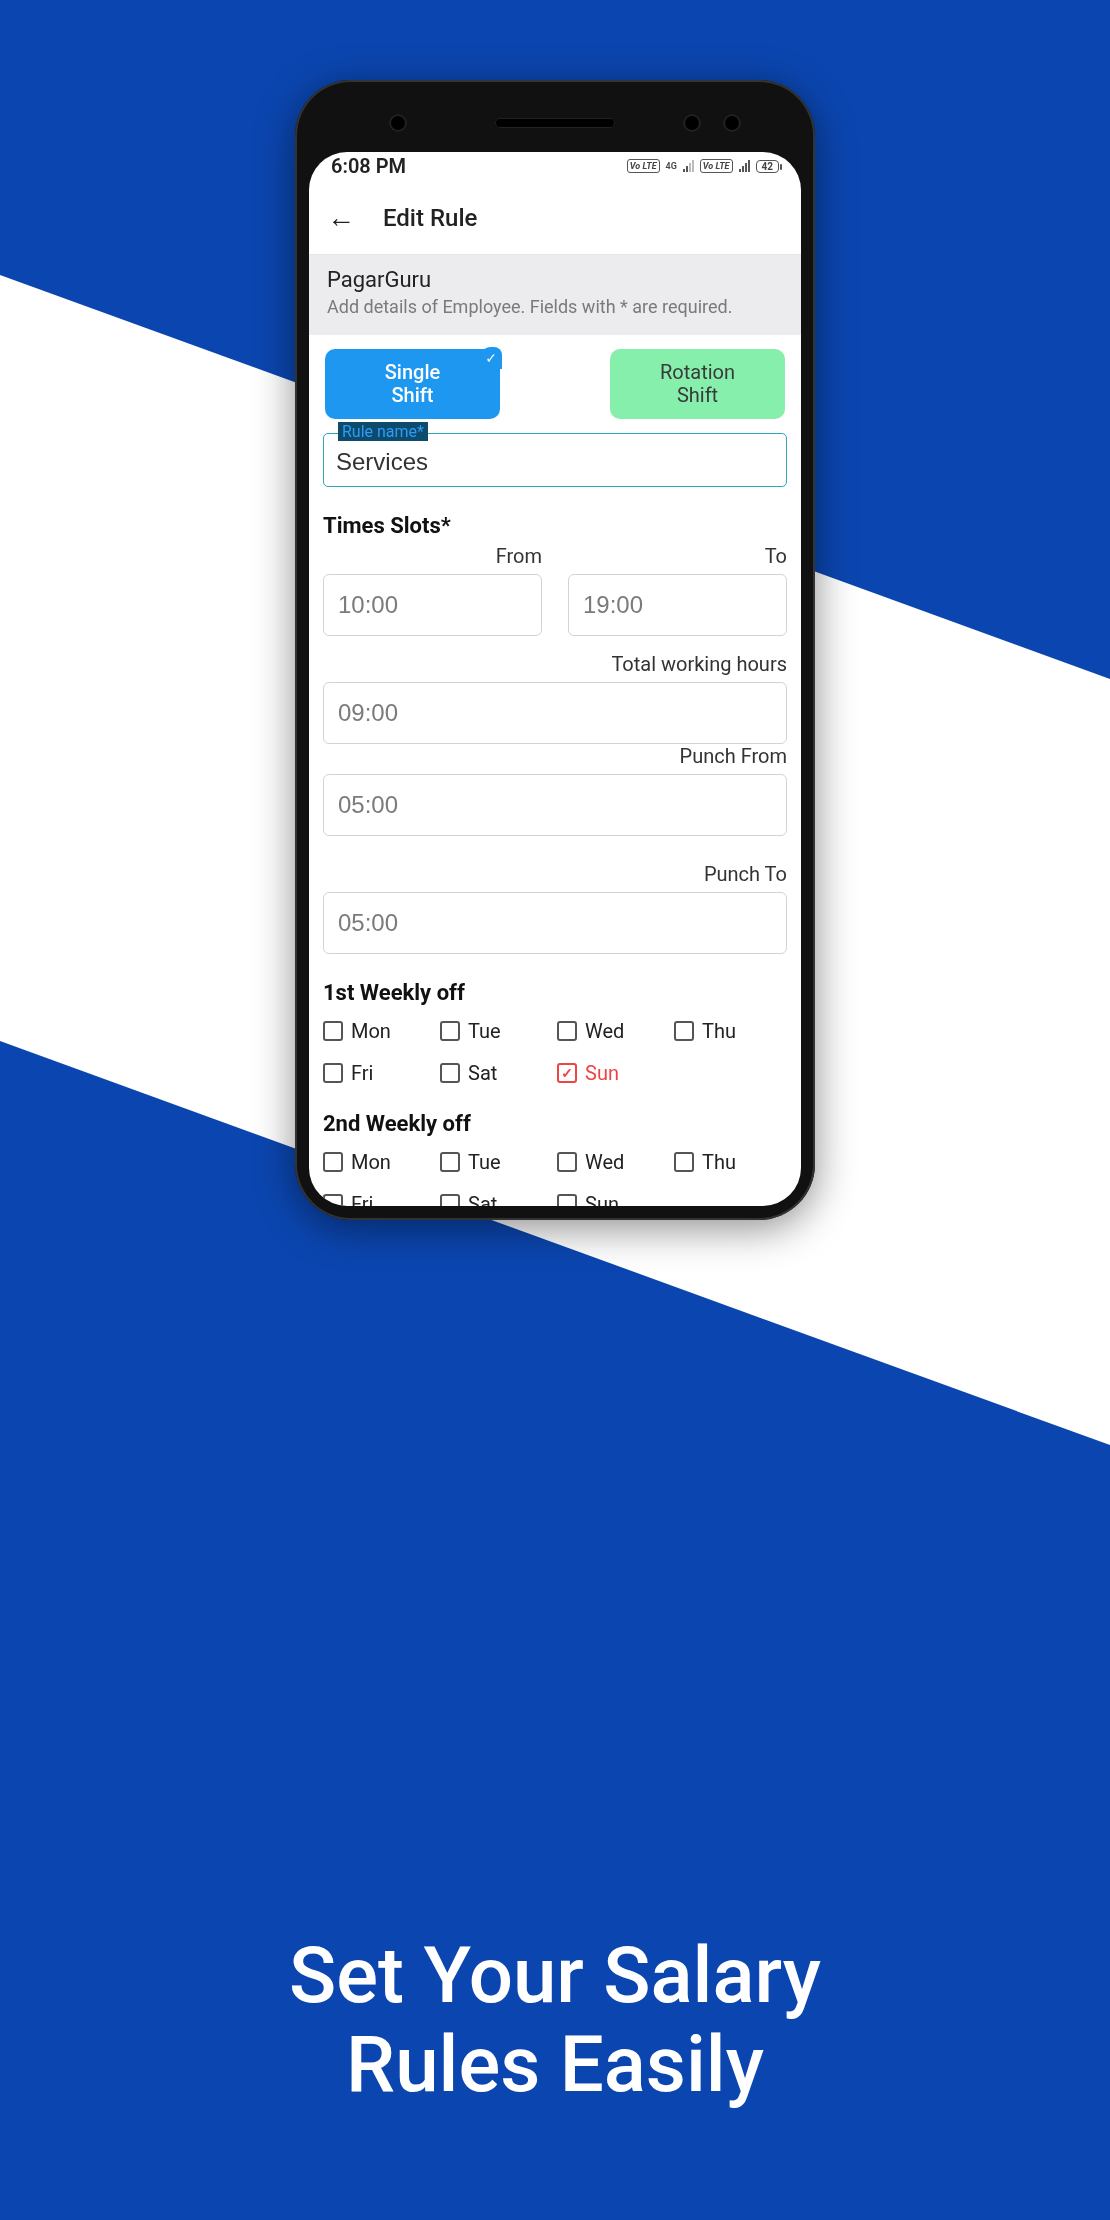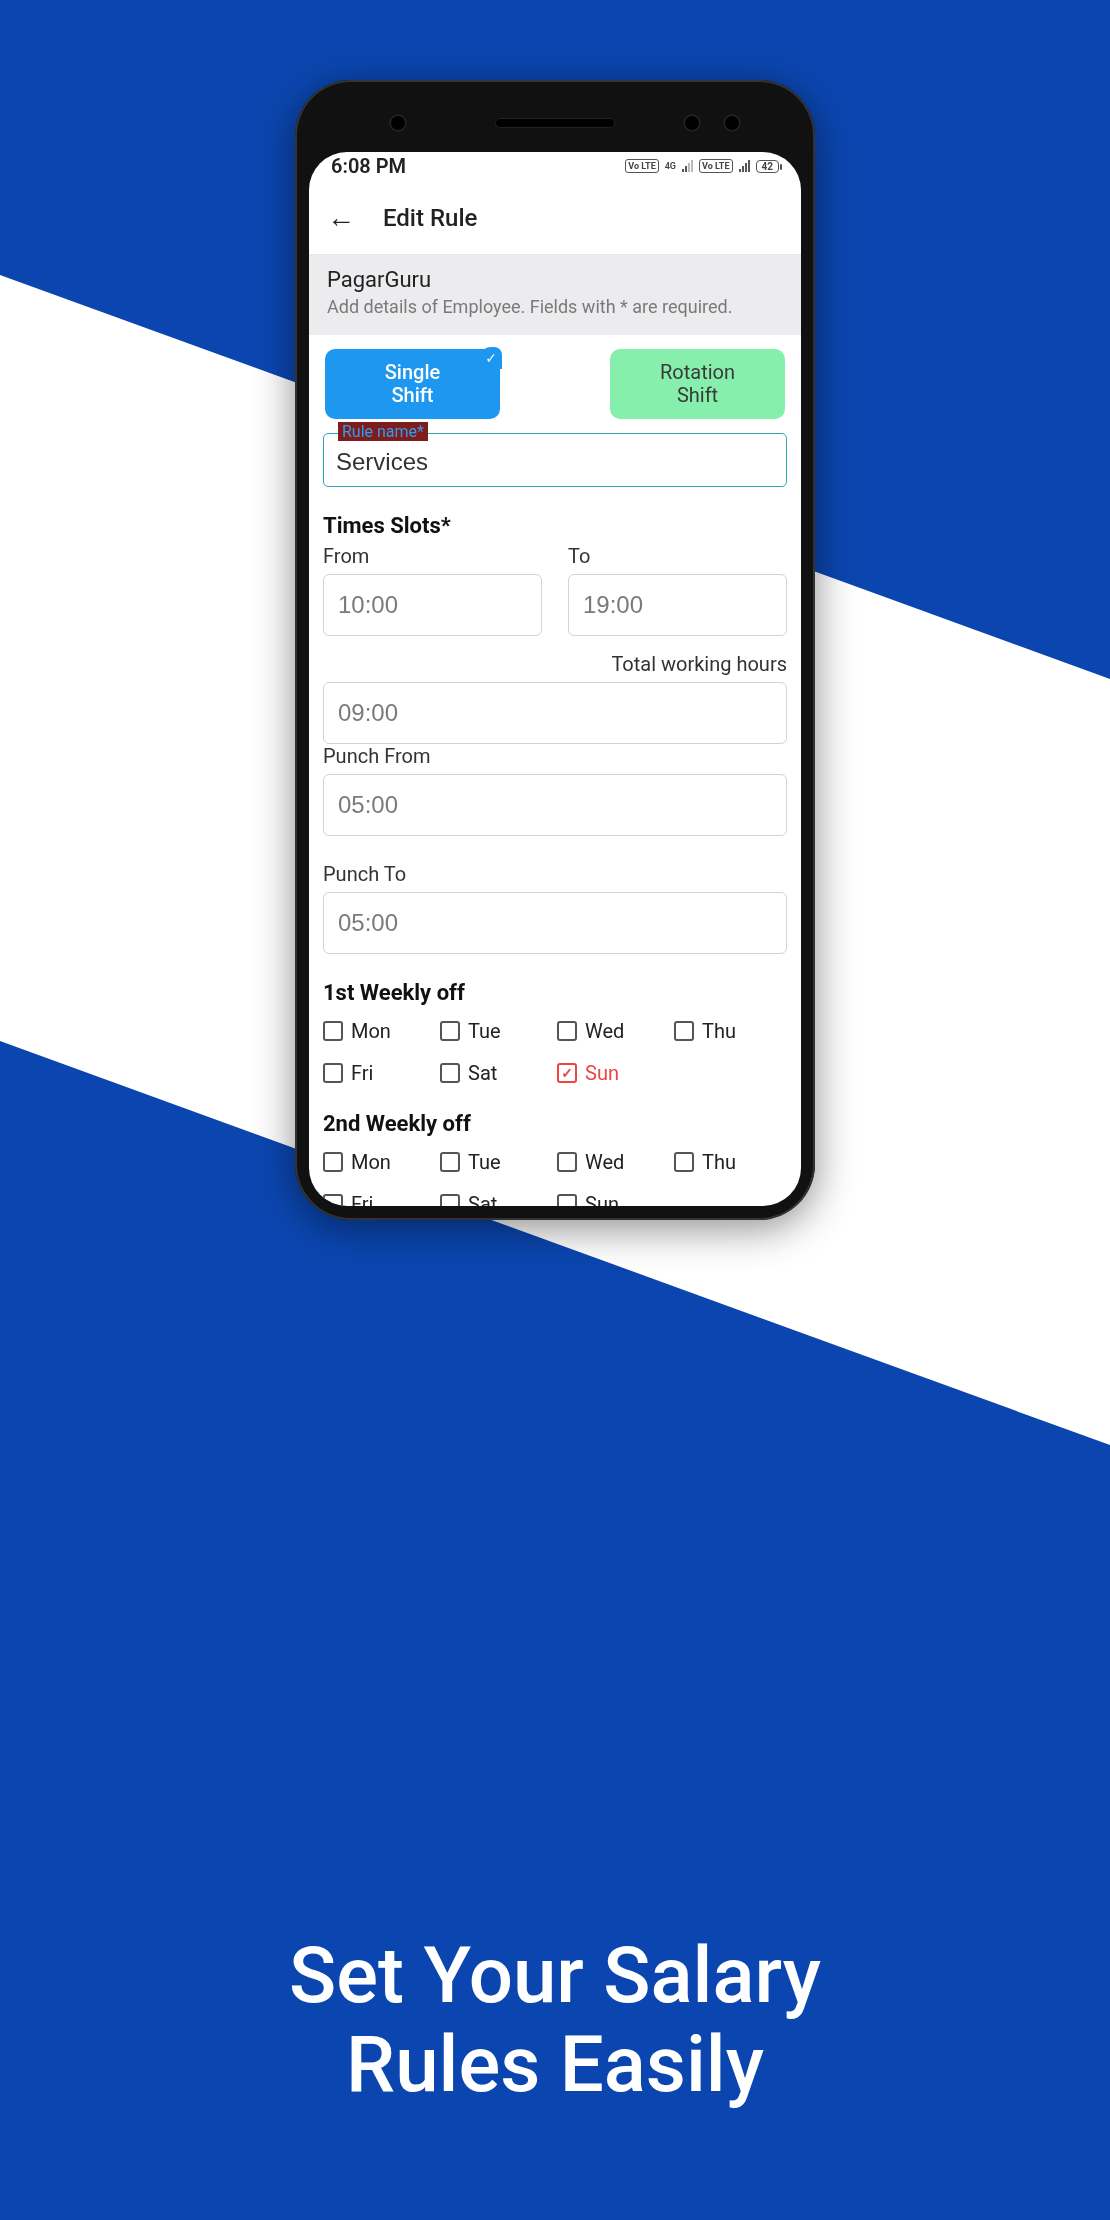--- a/index.html
+++ b/index.html
@@ -83,21 +83,21 @@
     font-size: 20px;
     font-weight:600;
     color:#222;
   }
   .status-icons{
     display:flex; gap:6px; align-items:center;
     font-size:12px; color:#444;
   }
   .sig-chip{
     border:1px solid #555; border-radius:3px; padding:0 2px;
-    font-size:9px; font-weight:bold; line-height:12px;
+    font-size:9px; font-weight:bold; line-height:12px;font-style:italic;
   }
   .sig-bars{
     display:inline-flex; height:12px; align-items:flex-end; gap:1px;
   }
   .sig-bars span{ width:2px; background:#555; }
   .sig-bars span:nth-child(1){height:3px}
   .sig-bars span:nth-child(2){height:6px}
   .sig-bars span:nth-child(3){height:9px}
   .sig-bars span:nth-child(4){height:12px}
   .sig-bars.faded span:nth-child(3),.sig-bars.faded span:nth-child(4){background:#bbb;}
@@ -167,40 +167,40 @@
   .fieldset{
     border:1.5px solid #2fa6b7;
     border-radius:5px;
     padding:14px 12px 10px;
     margin-top:4px;
     position:relative;
   }
   .fieldset .legend{
     position:absolute;
     top:-12px; left:14px;
-    background:#7f1d1d;
+    background:#0c4a6e;
     padding:0 4px;
     font-size:16px;
     color:#2f9cf2;
   }
   .field-input-text{
     border:none; outline:none;
     font-size:24px; color:#333;
     width:100%;
     background:transparent;
   }
   
   .section-title{
     font-size:22px; font-weight:700; color:#111;
     margin:26px 0 6px;
   }
   .two-col{ display:flex; gap:26px; }
   .col{ flex:1; }
   .field-label{
-    text-align:left; font-size:20px; color:#333; margin-bottom:6px;
+    text-align:right; font-size:20px; color:#333; margin-bottom:6px;
   }
   .text-input{
     border:1px solid #d3d3d3;
     border-radius:6px;
     padding:16px 14px;
     font-size:24px;
     color:#7b7b7b;
     width:100%;
     background:#fff;
   }

